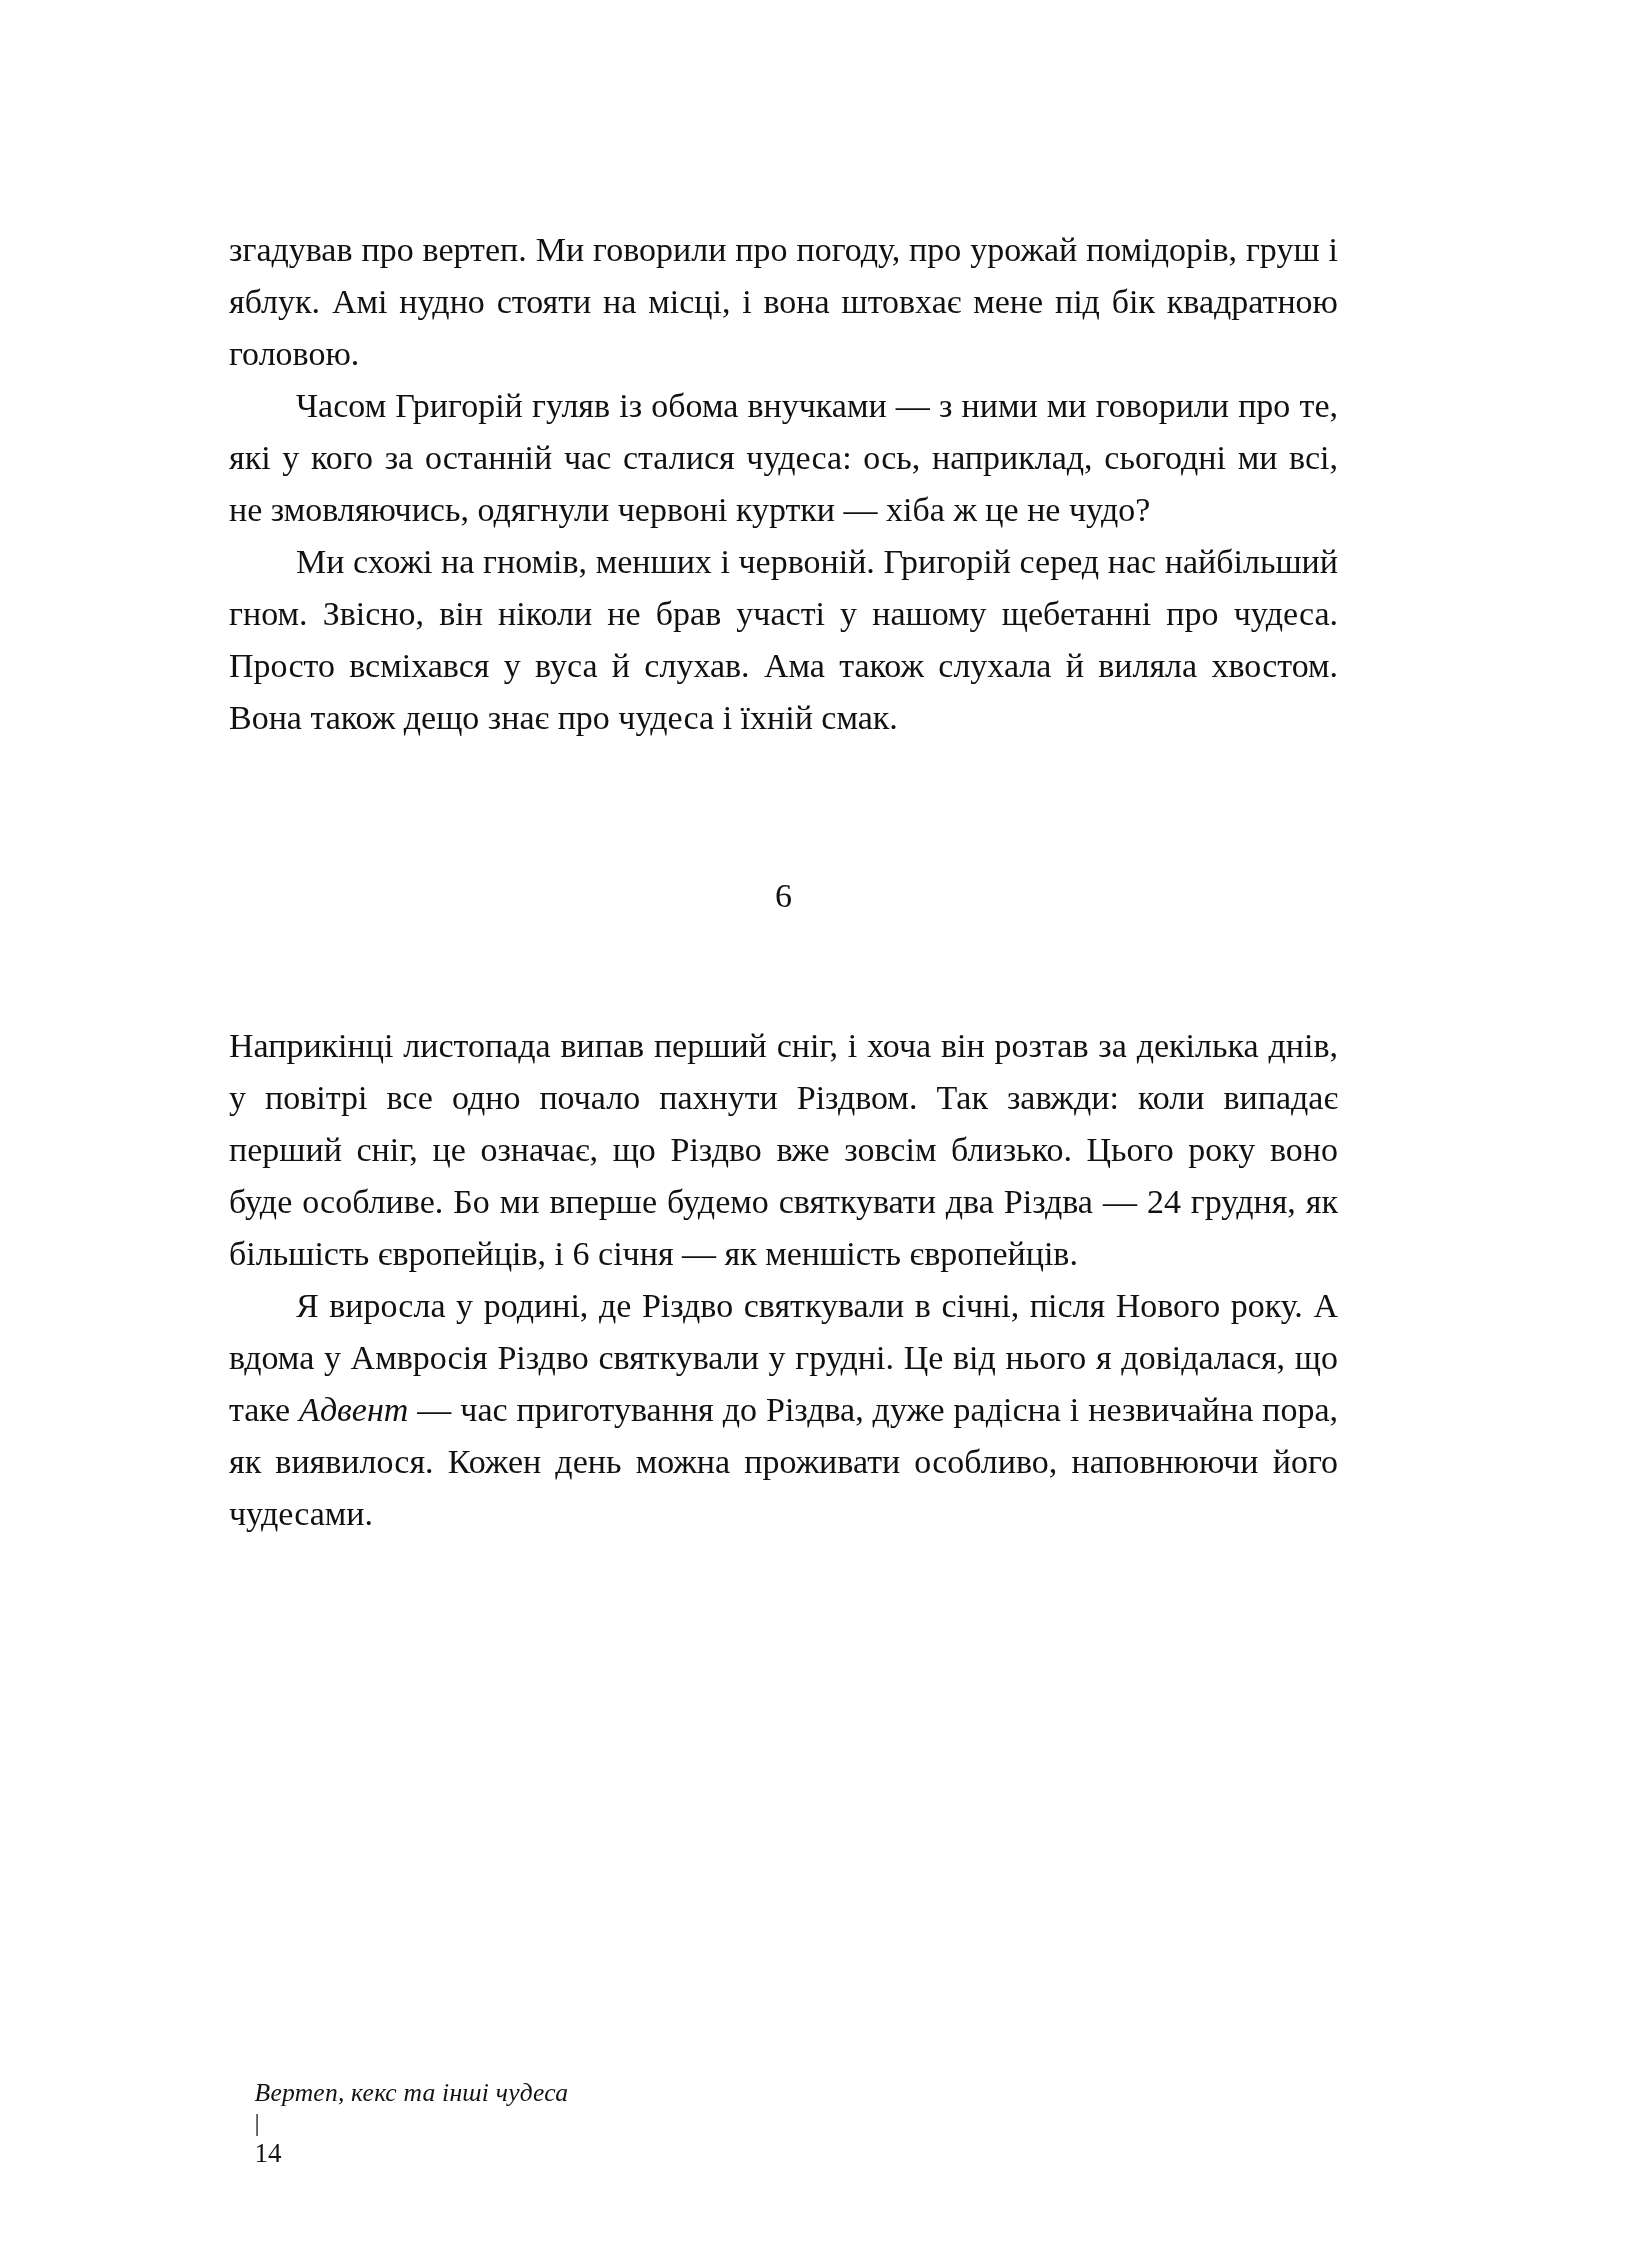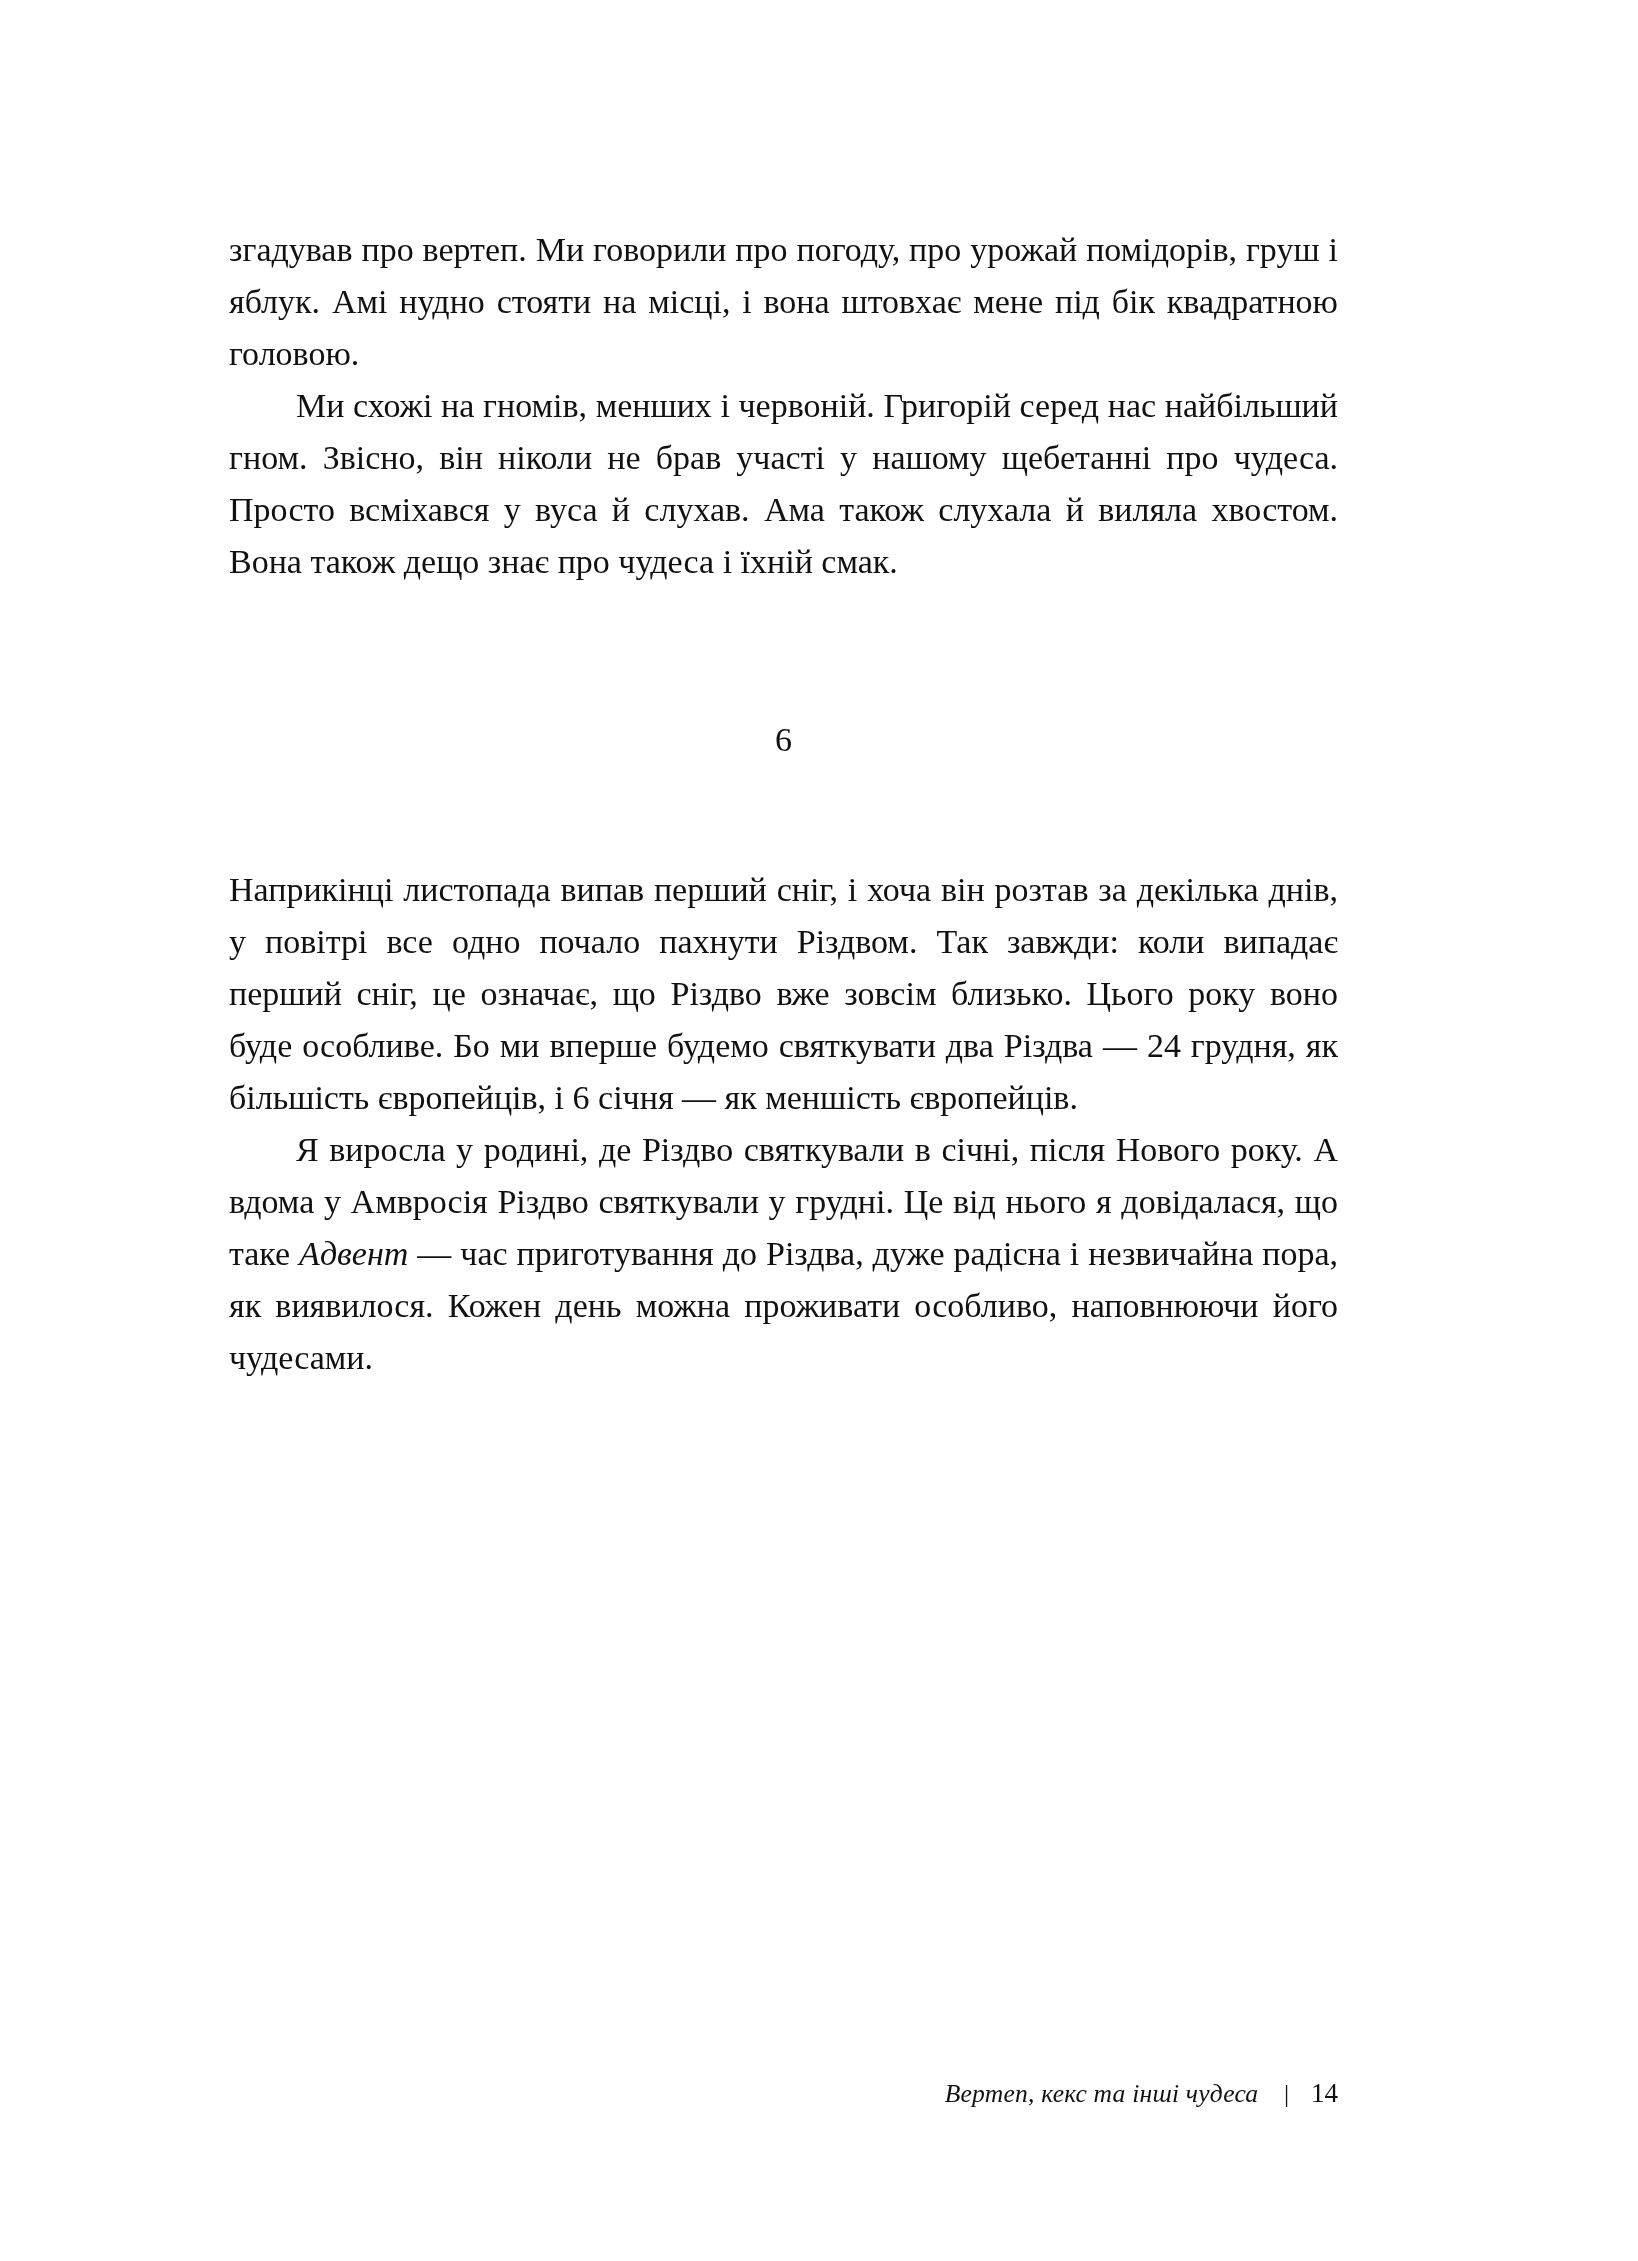--- a/index.html
+++ b/index.html
@@ -53,20 +53,21 @@
   }
   .footer {
     position: absolute;
     left: 229px;
     top: 2078px;
     width: 1109px;
     display: flex;
     justify-content: flex-end;
     align-items: baseline;
     font-size: 25.6px;
+    flex-direction: column;
   }
   .footer-title {
     font-style: italic;
     letter-spacing: 0.2px;
   }
   .footer-sep {
     margin: 0 22px 0 25.6px;
     color: #111111;
   }
   .footer-page {
@@ -77,20 +78,21 @@
   }
 </style>
 </head>
 <body>
 
 <div class="page">
 
   <div class="content">
 
     <p class="para">згадував про вертеп. Ми говорили про погоду, про урожай помідорів, груш і яблук. Амі нудно стояти на місці, і вона штовхає мене під бік квадратною головою.</p>
+    <p class="para indent">Часом Григорій гуляв із обома внучками — з ними ми говорили про те, які у кого за останній час сталися чудеса: ось, наприклад, сьогодні ми всі, не змовляючись, одягнули червоні куртки — хіба ж це не чудо?</p>
     <p class="para indent">Ми схожі на гномів, менших і червоній. Григорій серед нас найбільший гном. Звісно, він ніколи не брав участі у нашому щебетанні про чудеса. Просто всміхався у вуса й слухав. Ама також слухала й виляла хвостом. Вона також дещо знає про чудеса і їхній смак.</p>
 
     <div class="gap-before-number"></div>
     <p class="section-number">6</p>
     <div class="gap-after-number"></div>
 
     <p class="para">Наприкінці листопада випав перший сніг, і хоча він розтав за декілька днів, у повітрі все одно почало пахнути Різдвом. Так завжди: коли випадає перший сніг, це означає, що Різдво вже зовсім близько. Цього року воно буде особливе. Бо ми вперше будемо святкувати два Різдва — 24 грудня, як більшість європейців, і 6 січня — як меншість європейців.</p>
 
     <p class="para indent"><span>Я виросла у родині, де Різдво святкували в січні, після Нового року. А вдома у Амвросія Різдво святкували у грудні. Це від нього я довідалася, що таке </span><em class="it">Адвент</em><span> — час приготування до Різдва, дуже радісна і незвичайна пора, як виявилося. Кожен день можна проживати особливо, наповнюючи його чудесами.</span></p>
 

